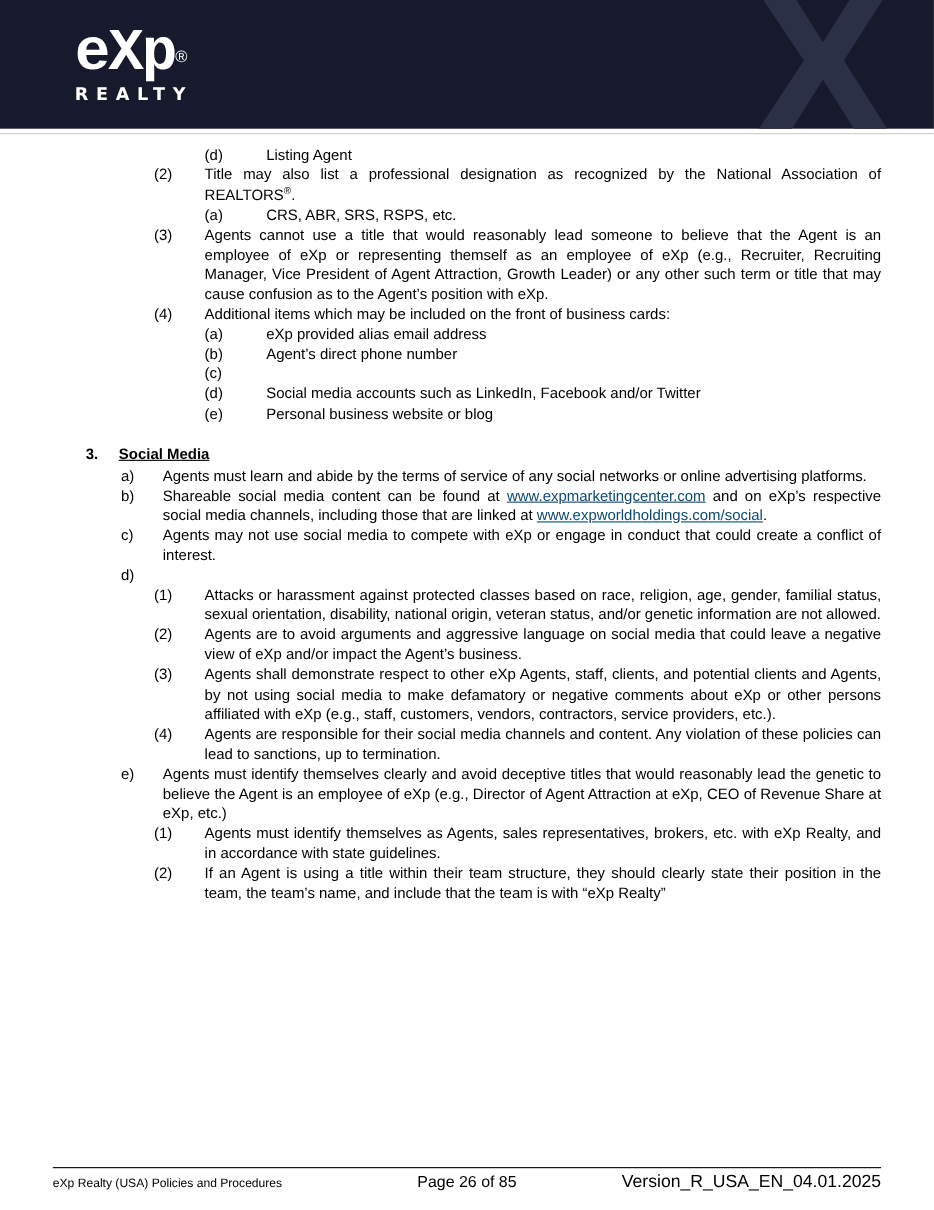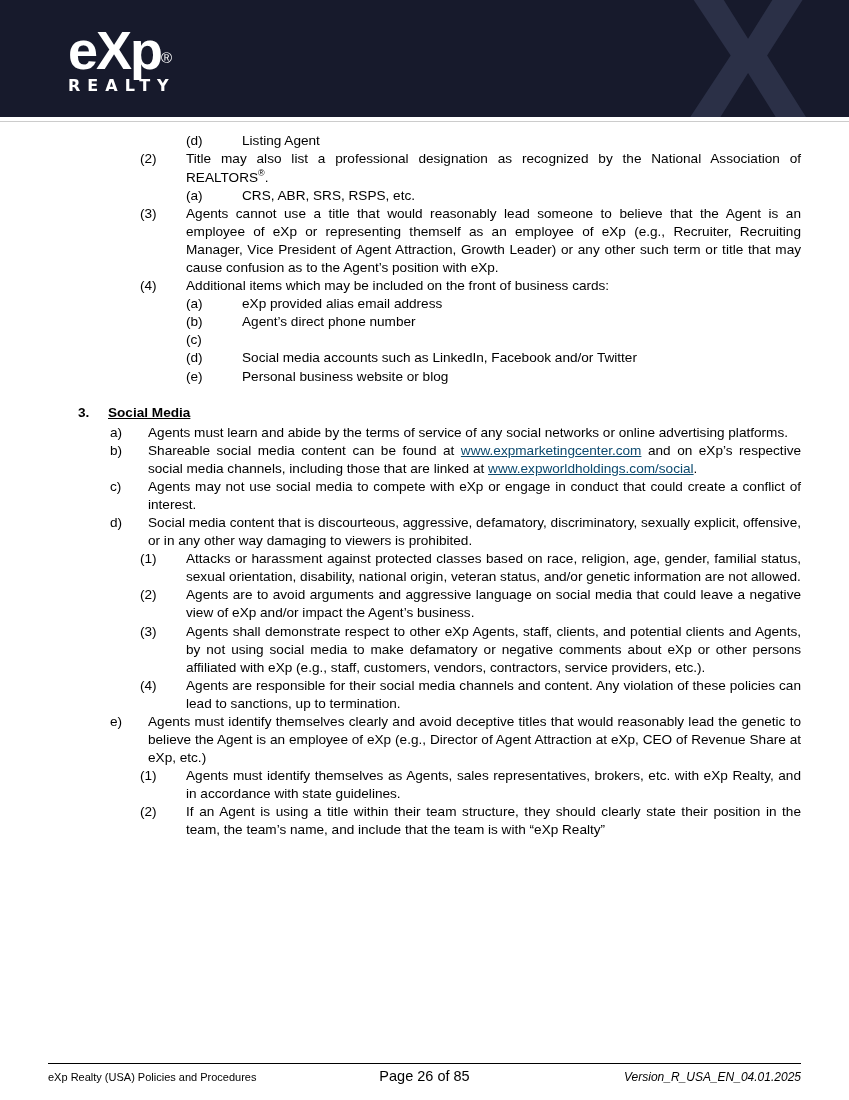--- a/index.html
+++ b/index.html
@@ -48,21 +48,21 @@
     left: 68px;
     top: 24px;
     width: 165px;
     color: #ffffff;
   }
   .logo .exp {
     font-size: 54px;
     font-weight: bold;
     letter-spacing: -2px;
     line-height: 52px;
-    font-family: Liberation Sans, sans-serif;
+    font-family: Liberation Mono, monospace;
   }
   .logo .reg {
     font-size: 15px;
     vertical-align: super;
     font-weight: normal;
   }
   .logo .realty {
     font-size: 16px;
     letter-spacing: 7px;
     font-weight: bold;
@@ -141,21 +141,21 @@
     border-top: 1px solid #000;
     margin-bottom: 4px;
   }
   .footer-row {
     display: flex;
     align-items: baseline;
     font-size: 11px;
   }
   .footer-left  { flex: 1 1 0; text-align: left; }
   .footer-center{ flex: 0 0 auto; font-size: 14.5px; }
-  .footer-right { flex: 1 1 0; text-align: right; font-size: 12px; font-style: italic; }
+  .footer-right { flex: 1 1 0; text-align: right; font-size: 16px; }
 </style>
 </head>
 <body>
 
 <div class="header">
   <div class="x-mark">X</div>
   <div class="header-inner">
     <div class="logo">
       <div><span class="exp">eXp</span><span class="reg">®</span></div>
       <div class="realty">REALTY</div>
@@ -231,21 +231,20 @@
     <div class="text"><span>Shareable social media content can be found at </span><a class="link" href="#">www.expmarketingcenter.com</a><span> and on eXp’s respective social media channels, including those that are linked at </span><a class="link" href="#">www.expworldholdings.com/social</a><span>.</span></div>
   </div>
 
   <div class="row lvl-letter">
     <div class="marker">c)</div>
     <div class="text">Agents may not use social media to compete with eXp or engage in conduct that could create a conflict of interest.</div>
   </div>
 
   <div class="row lvl-letter">
     <div class="marker">d)</div>
-    <div class="text">Social media content that is discourteous, aggressive, defamatory, discriminatory, sexually explicit, offensive, or in any other way damaging to viewers is prohibited.</div>
   </div>
 
   <div class="row lvl-number">
     <div class="marker">(1)</div>
     <div class="text">Attacks or harassment against protected classes based on race, religion, age, gender, familial status, sexual orientation, disability, national origin, veteran status, and/or genetic information are not allowed.</div>
   </div>
 
   <div class="row lvl-number">
     <div class="marker">(2)</div>
     <div class="text">Agents are to avoid arguments and aggressive language on social media that could leave a negative view of eXp and/or impact the Agent’s business.</div>

